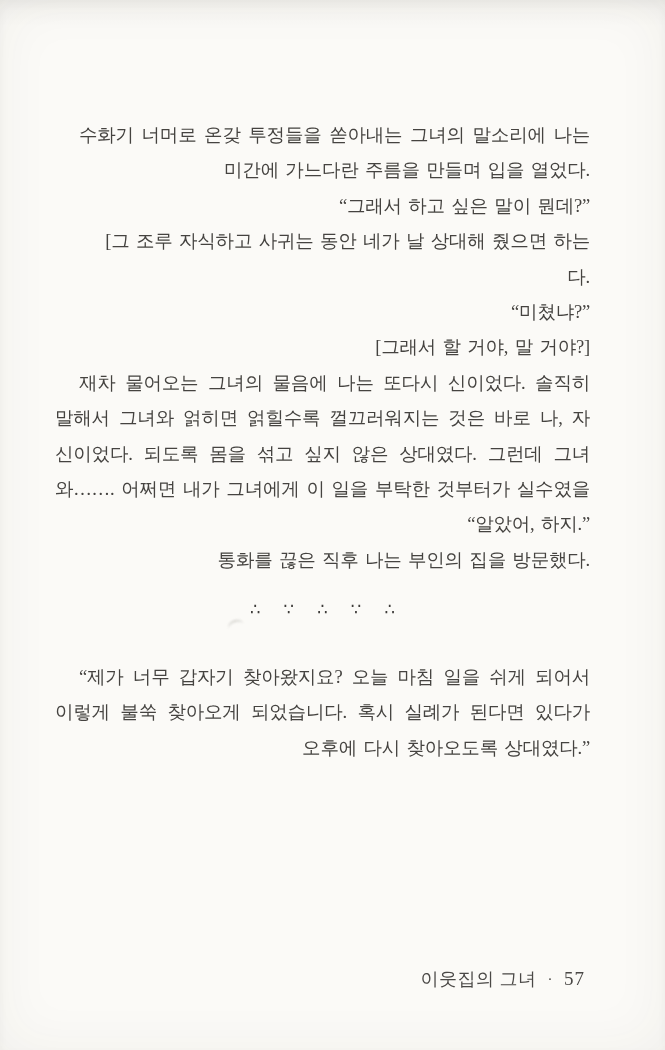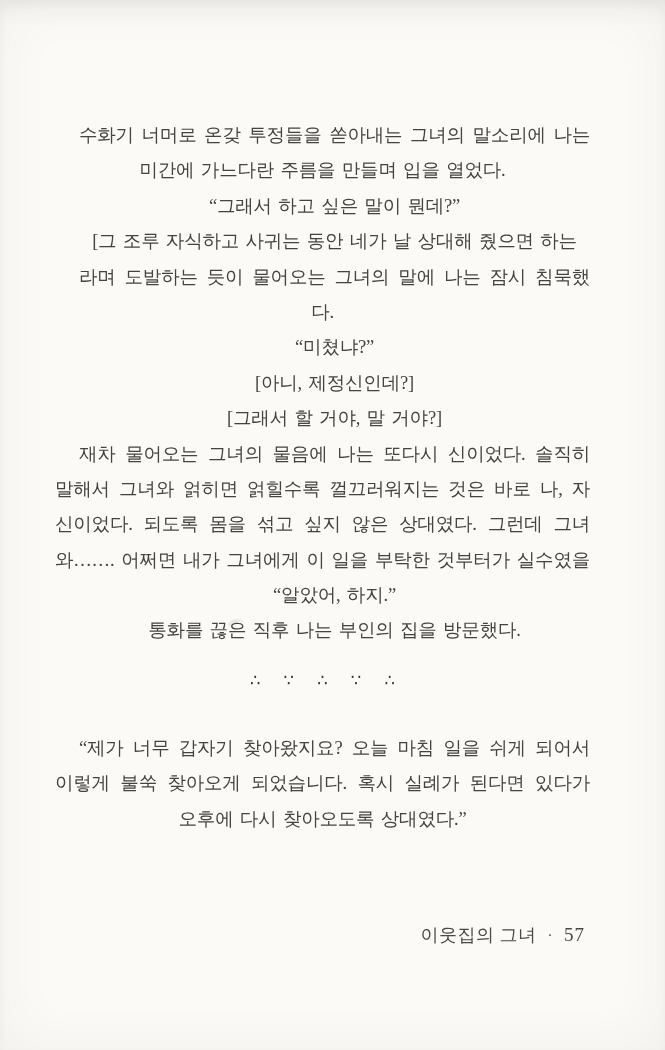--- a/index.html
+++ b/index.html
@@ -23,21 +23,21 @@
     top: 118px;
     width: 535px;
     color: #454340;
     font-size: 18.5px;
     letter-spacing: -0.2px;
   }
   .line {
     height: 35.4px;
     line-height: 35.4px;
     overflow: hidden;
-    text-align: center;
+    text-align: right;
     word-spacing: 2px;
   }
   .line.indent {
     padding-left: 24px;
   }
   .line.fill {
     text-align: justify;
     text-align-last: justify;
   }
   .ornament {
@@ -51,21 +51,21 @@
     color: #3e3c3a;
     font-size: 17px;
     line-height: 26px;
     font-family: "DejaVu Sans", sans-serif;
   }
   .ornament span {
     display: inline-block;
   }
   .footer {
     position: absolute;
-    top: 922px;
+    top: 966px;
     right: 80px;
     color: #4a4846;
     font-size: 18px;
     line-height: 26px;
     letter-spacing: 0.5px;
     white-space: nowrap;
   }
   .footer .sep {
     display: inline-block;
     margin: 0 11px;
@@ -99,24 +99,22 @@
 <body>
 
 <div class="page">
   <div class="top-shade"></div>
 
   <div class="body-text">
     <div class="line indent fill">수화기 너머로 온갖 투정들을 쏟아내는 그녀의 말소리에 나는</div>
     <div class="line">미간에 가느다란 주름을 만들며 입을 열었다.</div>
     <div class="line indent">“그래서 하고 싶은 말이 뭔데?”</div>
     <div class="line indent">[그 조루 자식하고 사귀는 동안 네가 날 상대해 줬으면 하는데?]</div>
-    <div class="line indent fill">라며 도발하는 듯이 물어오는 그녀의 말에 나는 잠시 침묵했</div>
     <div class="line">다.</div>
     <div class="line indent">“미쳤냐?”</div>
-    <div class="line indent">[아니, 제정신인데?]</div>
     <div class="line indent">[그래서 할 거야, 말 거야?]</div>
     <div class="line indent fill">재차 물어오는 그녀의 물음에 나는 또다시 신이었다. 솔직히</div>
     <div class="line fill">말해서 그녀와 얽히면 얽힐수록 껄끄러워지는 것은 바로 나, 자</div>
     <div class="line fill">신이었다. 되도록 몸을 섞고 싶지 않은 상대였다. 그런데 그녀</div>
     <div class="line fill">와……. 어쩌면 내가 그녀에게 이 일을 부탁한 것부터가 실수였을</div>
     <div class="line indent">“알았어, 하지.”</div>
     <div class="line indent">통화를 끊은 직후 나는 부인의 집을 방문했다.</div>
 
     <div class="ornament">
       <span>∴</span>

